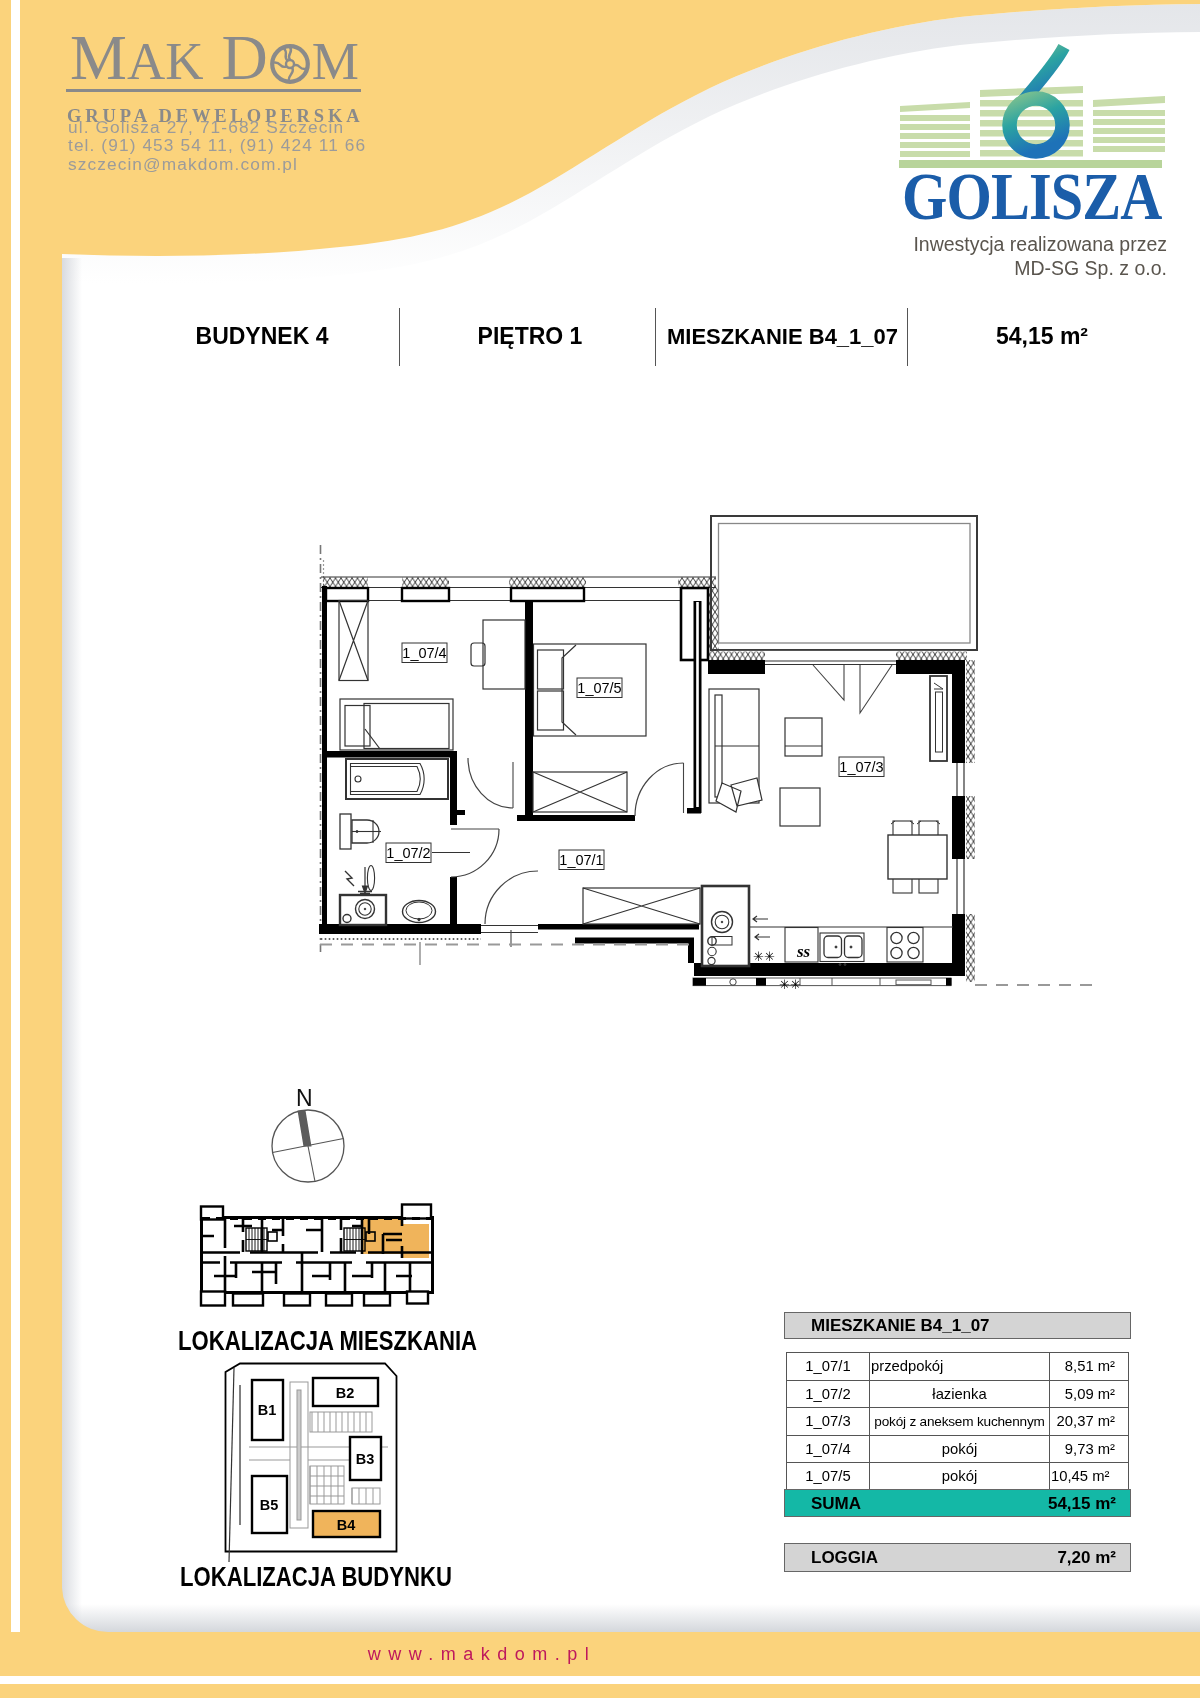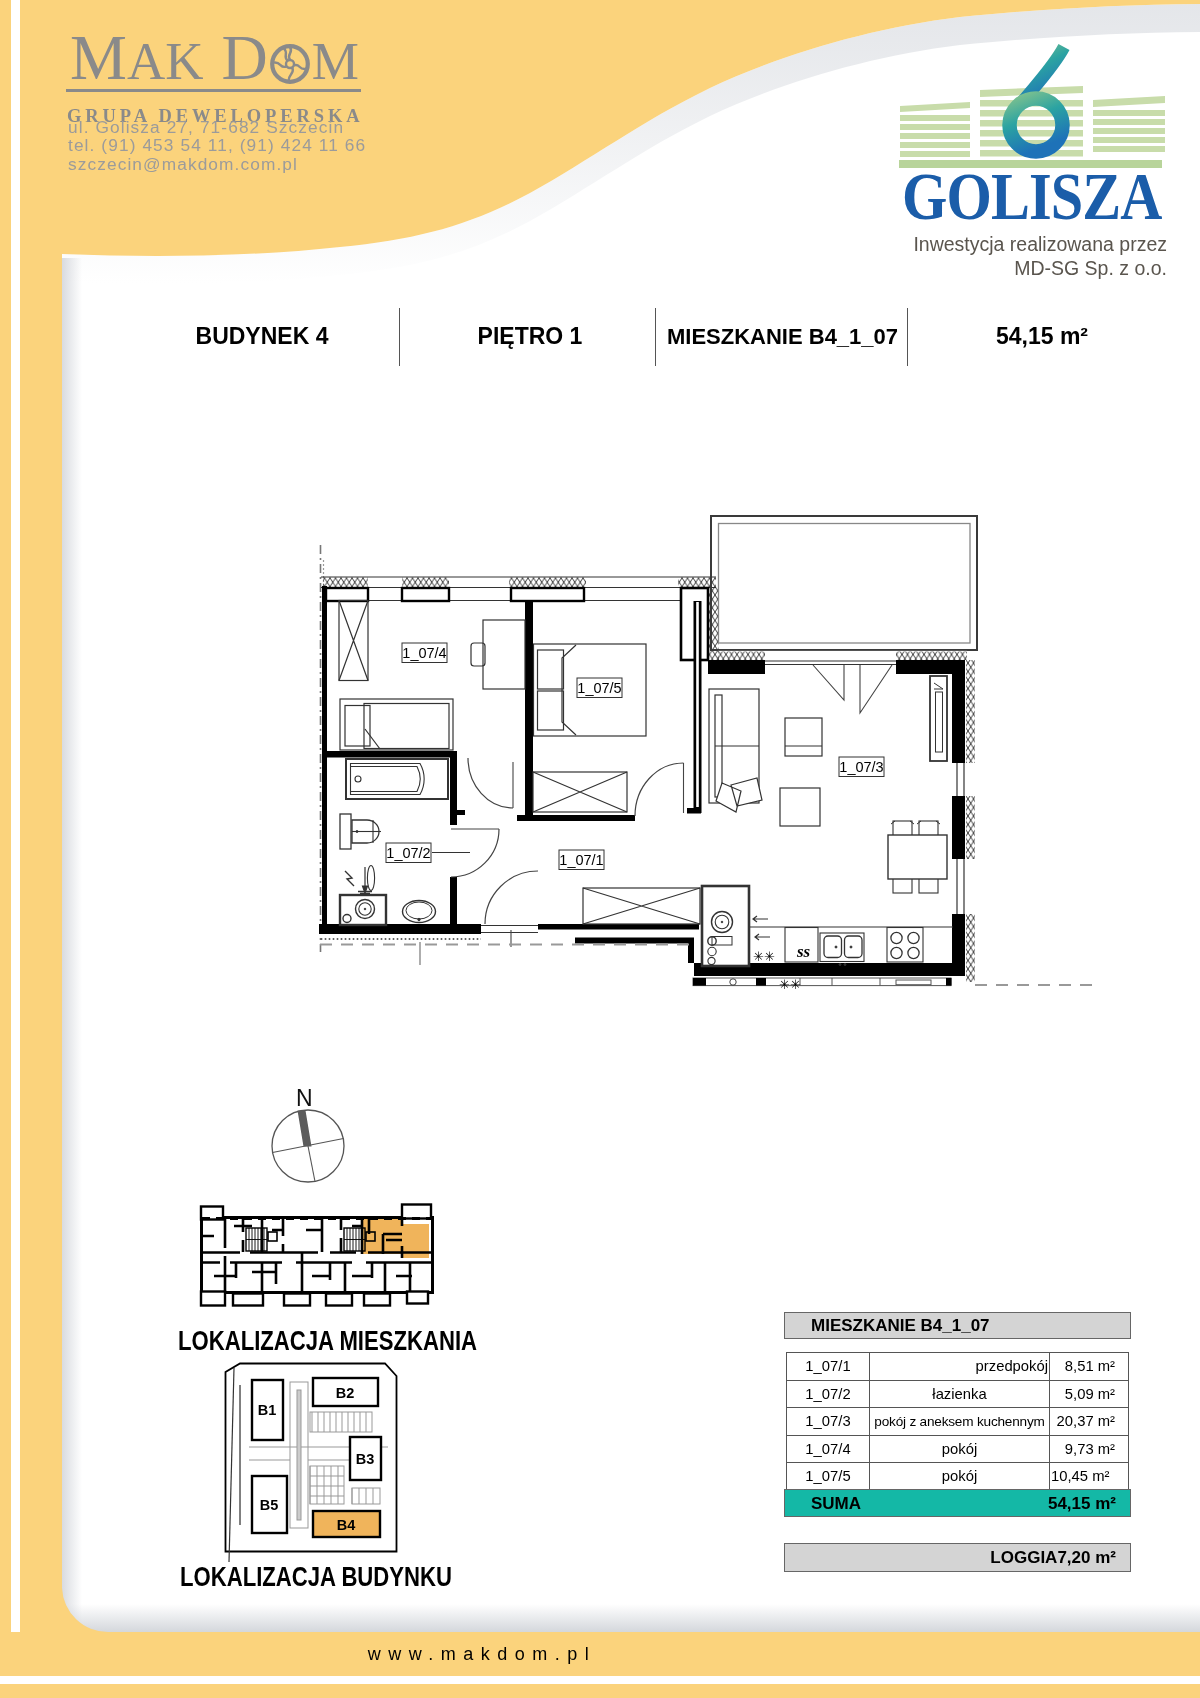--- a/index.html
+++ b/index.html
@@ -493,21 +493,21 @@
 <div class="abs" style="left:178px;top:1325px;font-weight:bold;font-size:28px;color:#000;transform:scaleX(0.79);transform-origin:0 0;white-space:nowrap;">LOKALIZACJA MIESZKANIA</div>
 <div class="abs" style="left:180px;top:1561px;font-weight:bold;font-size:28px;color:#000;transform:scaleX(0.79);transform-origin:0 0;white-space:nowrap;">LOKALIZACJA BUDYNKU</div>
 
 <div class="abs" style="left:784px;top:1312px;width:347px;height:27px;background:#d4d4d4;border:1px solid #666;box-sizing:border-box;">
   <div style="margin:3px 0 0 26px;font-weight:bold;font-size:17px;">MIESZKANIE B4_1_07</div>
 </div>
 <table class="abs" style="left:786px;top:1352px;width:343px;border-collapse:collapse;font-size:14.8px;white-space:nowrap;table-layout:fixed;color:#000;" cellspacing="0">
   <tbody>
       <tr style="height:27.5px;">
         <td style="border:1px solid #555;width:80px;text-align:center;">1_07/1</td>
-        <td style="border:1px solid #555;width:177px;text-align:right;">przedpokój</td>
+        <td style="border:1px solid #555;width:177px;text-align:left;">przedpokój</td>
         <td style="border:1px solid #555;text-align:right;padding-right:13px;">8,51 m²</td>
       </tr>
   <tr style="height:27.5px;">
         <td style="border:1px solid #555;text-align:center;">1_07/2</td>
         <td style="border:1px solid #555;text-align:center;">łazienka</td>
         <td style="border:1px solid #555;text-align:right;padding-right:13px;">5,09 m²</td>
       </tr>
   <tr style="height:27.5px;">
         <td style="border:1px solid #555;text-align:center;">1_07/3</td>
         <td style="border:1px solid #555;text-align:center;font-size:13.6px;letter-spacing:-0.2px;">pokój z aneksem kuchennym</td>
@@ -525,19 +525,19 @@
       </tr>
 </tbody>
   </table>
 <div class="abs" style="left:784px;top:1489px;width:347px;height:28px;background:#14b8a6;border:1px solid #666;box-sizing:border-box;">
   <div style="margin:4px 14px 0 26px;font-weight:bold;font-size:17px;display:flex;justify-content:space-between;">
       <span>SUMA</span>
       <span>54,15 m²</span>
     </div>
 </div>
 <div class="abs" style="left:784px;top:1543px;width:347px;height:29px;background:#d4d4d4;border:1px solid #666;box-sizing:border-box;">
-  <div style="margin:4px 14px 4px 26px;font-weight:bold;font-size:17px;display:flex;justify-content:flex-end;">
+  <div style="margin:4px 14px 4px 26px;font-weight:bold;font-size:17px;display:flex;justify-content:space-between;">
       <span>LOGGIA</span>
       <span>7,20 m²</span>
     </div>
 </div>
 
-<div class="abs" style="left:0;top:1644px;width:964px;text-align:center;color:#000000;font-size:18px;letter-spacing:7.5px;">www.makdom.pl</div>
+<div class="abs" style="left:0;top:1644px;width:964px;text-align:center;color:#be185d;font-size:18px;letter-spacing:7.5px;">www.makdom.pl</div>
 
 </body></html>

